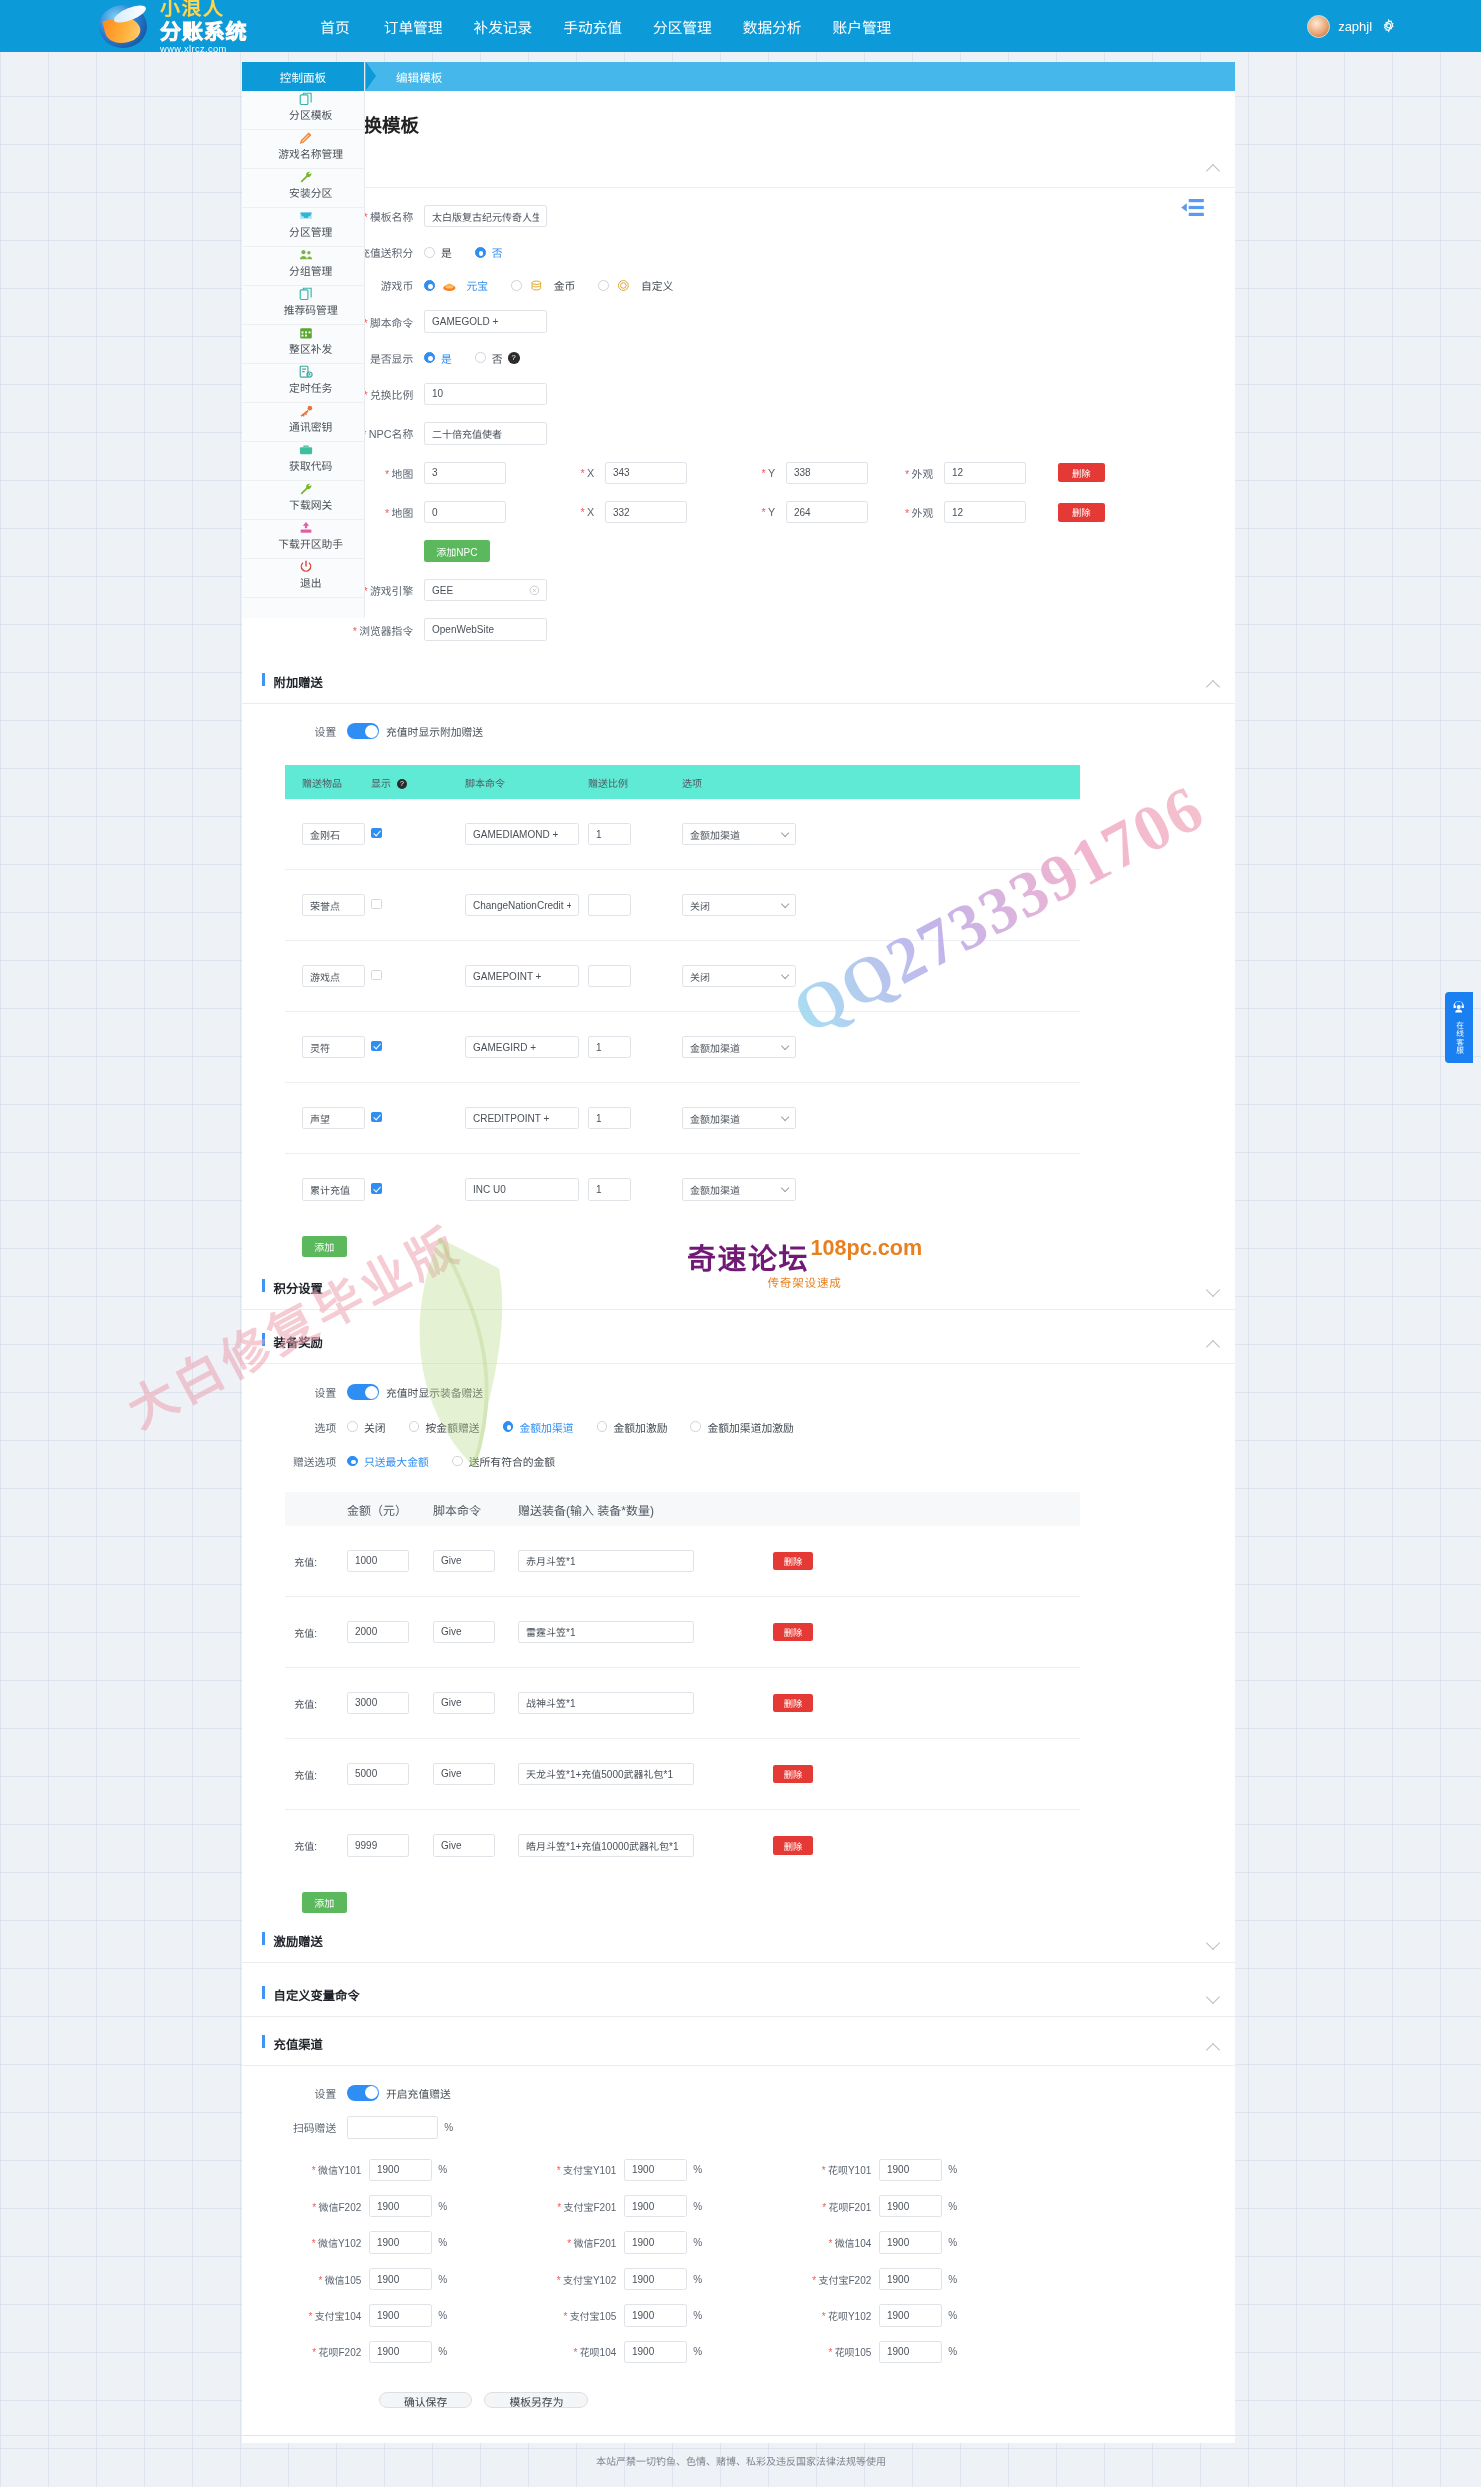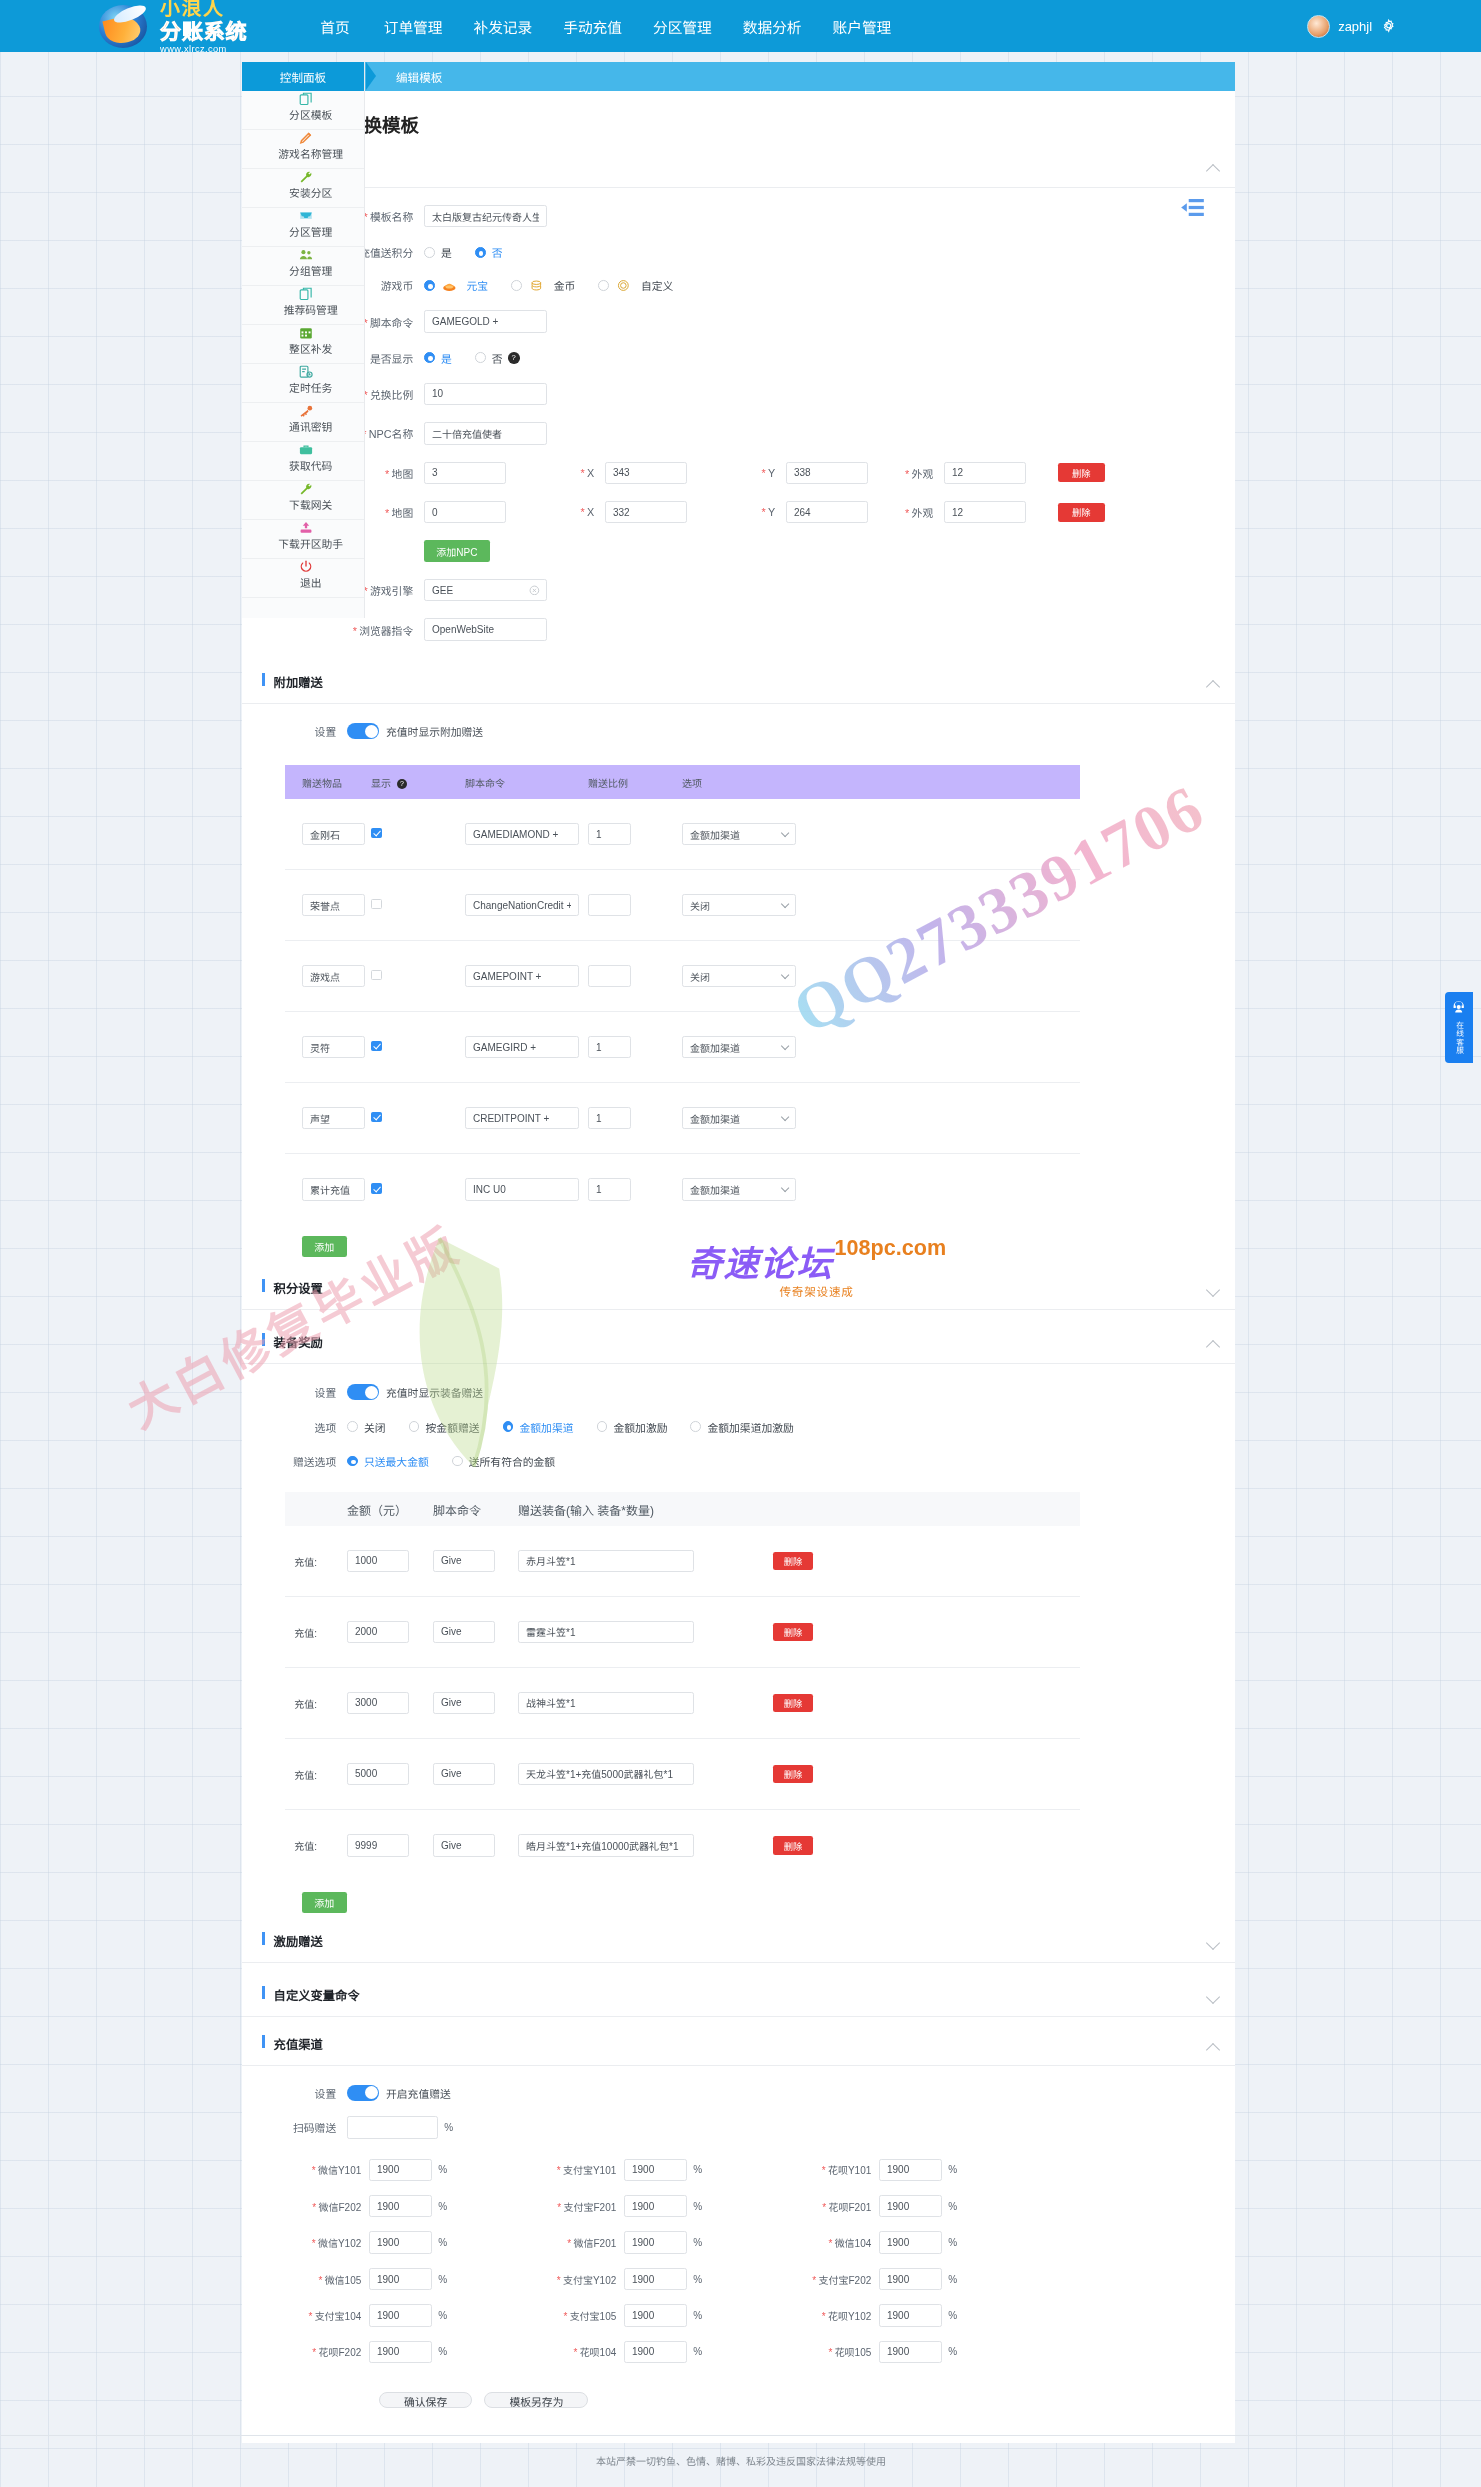--- a/index.html
+++ b/index.html
@@ -153,21 +153,21 @@
   .btn-red{ background:#e53935; height:19.3px; padding:0 14px; font-size:9.3px; }
   .btn-grey{
     background:#f4f5f7; color:#3c4249; border:0.8px solid #dcdfe3;
     height:16px; padding:0 24px; font-size:10.8px; border-radius:10px;
   }
   .btn-del-sm{ background:#e53935; height:18.5px; padding:0 10.8px; font-size:9.3px;}
 
   
   .tbl{ margin:26px 0 0 43px; width:795px; }
   .thead{
-    display:flex; background:#c4b5fd; height:34px; align-items:center;
+    display:flex; background:#5eead4; height:34px; align-items:center;
     font-size:10px; color:#515a63;
   }
   .trow{
     display:flex; height:71px; align-items:center;
     border-bottom:0.8px solid #eceef1; font-size:10px;
   }
   .c1{ width:86px; padding-left:17px; }
   .c2{ width:94px; }
   .c3{ width:123px; }
   .c4{ width:94px; }
@@ -258,22 +258,22 @@
   }
   .wm-tb{
     left:108px; top:1289px; font-size:48px; font-weight:bold;
     transform:rotate(-28deg); color:rgba(236,160,176,.55);
     font-family:"Liberation Serif",serif; letter-spacing:4.6px;
   }
   .wm-leaf{
     left:378px; top:1223px; width:193px; height:247px; transform:rotate(-18deg); opacity:.5;
   }
   .wm-forum{ left:687px; top:1235px; text-align:center; }
-  .wm-forum .f1{ font-size:35px; font-weight:bold; color:#8b5cf6; letter-spacing:1.5px;
-                 font-family:"Liberation Serif",serif;font-style:italic; }
+  .wm-forum .f1{ font-size:29px; font-weight:bold; color:#701a75; letter-spacing:1.5px;
+                 font-family:"Liberation Serif",serif; }
   .wm-forum .f2{ font-size:21.6px; font-weight:bold; color:#e8801f; display:inline-block;
                  vertical-align:top; margin-left:1.5px; }
   .wm-forum .f3{ font-size:11.6px; color:#e8801f; letter-spacing:0.8px; margin-top:-3.1px; }
 </style>
 </head>
 <body>
 
 <div class="topbar">
   <div class="brand">
     <div class="logo-mark">

